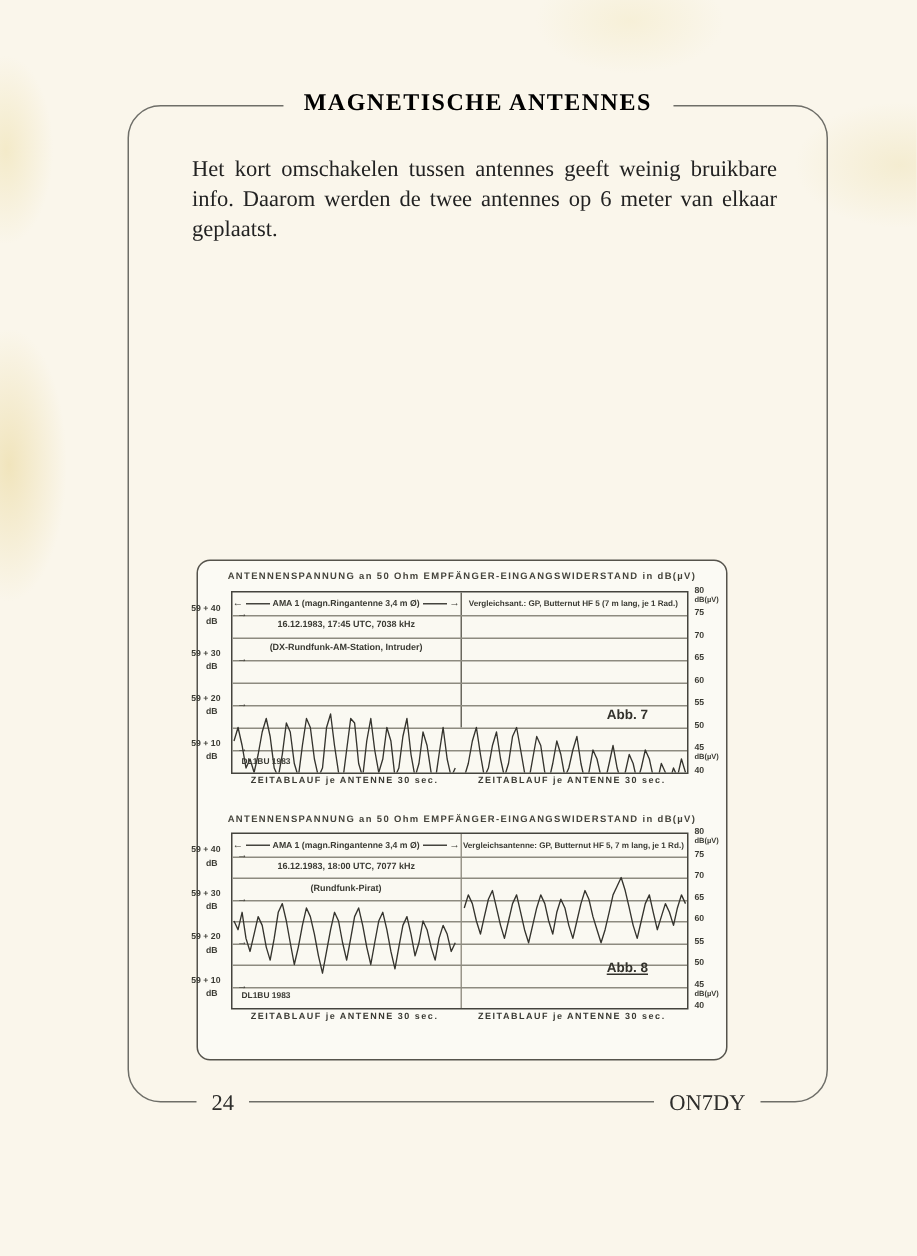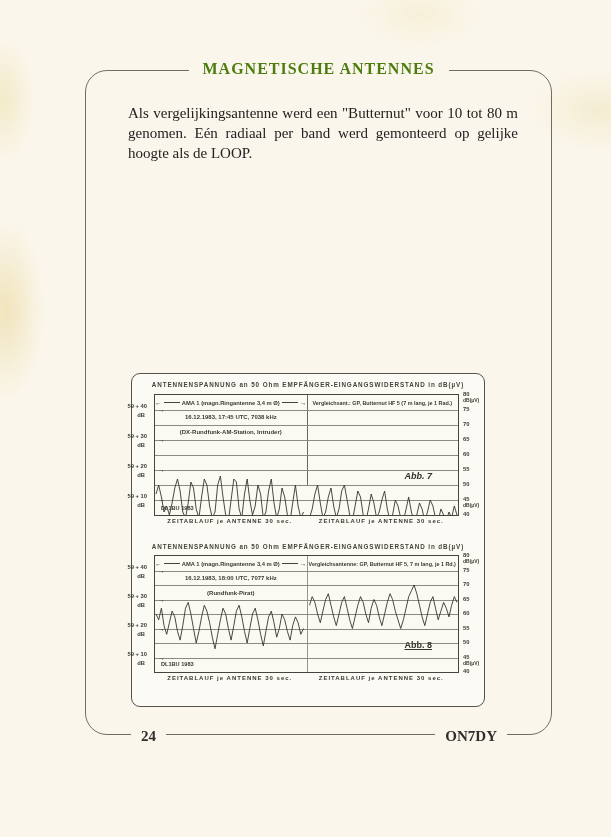--- a/index.html
+++ b/index.html
@@ -14,25 +14,25 @@
       radial-gradient(ellipse 100px 60px at 600px 110px, rgba(236,222,170,.4), transparent 70%);
     color:#222;
   }
   .mainbox{
     position:absolute;left:85px;top:70px;width:465px;height:663px;
     border:1.6px solid #6e6e68;border-radius:22px;
   }
   .pagetitle{
     position:absolute;top:-11px;left:50%;transform:translateX(-50%);
     background:#faf6eb;padding:0 14px;white-space:nowrap;
-    font-weight:bold;font-size:16px;letter-spacing:1px;color:#4d7c0f;
+    font-weight:bold;font-size:16px;letter-spacing:1px;color:#000000;
   }
   .footlabel{
     position:absolute;bottom:-11px;background:#faf6eb;padding:0 10px;
-    font-weight:bold;font-size:15px;color:#2e2e2c;margin-top:28px;
+    font-weight:normal;font-size:15px;color:#2e2e2c;margin-top:28px;
   }
   .foot-num{left:45px;}
   .foot-auth{right:44px;}
   .textcol{position:absolute;left:42px;top:32px;width:390px;}
   .textcol h2{font-size:15px;margin:0 0 14px 0;color:#222;}
   .textcol p{font-size:15px;line-height:20px;margin:0 0 10px 0;text-align:justify;}
   .figure{
     position:absolute;left:45px;top:302px;width:352px;height:332px;
     border:1.2px solid #55534c;border-radius:9px;background:#fbfaf4;
     font-family:"Liberation Sans", sans-serif;color:#3a3a33;
@@ -52,21 +52,21 @@
   .vdivider{position:absolute;left:50%;top:0;width:0;border-left:0.9px solid #6a685e;}
   .hdr-row{position:absolute;top:0;left:0;width:100%;height:15px;display:flex;z-index:3;}
   .hdr-left{width:50%;display:flex;align-items:center;justify-content:center;gap:2px;white-space:nowrap;}
   .hdr-left .lbl{font-size:5.8px;font-weight:bold;}
   .hdr-left .tail{width:16px;border-top:0.9px solid #45443e;}
   .hdr-left .arr{font-size:7px;line-height:15px;}
   .hdr-right{width:50%;display:flex;align-items:center;justify-content:center;font-size:5.4px;font-weight:bold;white-space:nowrap;}
   .info1{position:absolute;top:15px;left:30px;height:15px;line-height:15px;font-size:6px;font-weight:bold;z-index:3;}
   .info2{position:absolute;top:30px;left:0;width:50%;height:14px;line-height:14px;text-align:center;font-size:6px;font-weight:bold;z-index:3;}
   .abb{position:absolute;right:26px;font-size:9px;font-weight:bold;color:#33322c;z-index:3;}
-  .c1 .abb{top:76px;font-style:italic;}
+  .c1 .abb{top:76px;}
   .c2 .abb{top:84px;text-decoration:underline;}
   .credit{position:absolute;left:6px;font-size:5.6px;font-weight:bold;z-index:3;}
   .c1 .credit{bottom:4px;}
   .c2 .credit{bottom:5px;}
   .xlabels{position:absolute;left:22px;width:303px;display:flex;}
   .c1 .xlabels{top:144px;}
   .c2 .xlabels{top:139px;}
   .xlabels span{width:50%;text-align:center;font-size:6px;font-weight:bold;letter-spacing:1px;white-space:nowrap;}
   .rtick{position:absolute;left:calc(100% + 5px);font-size:5.8px;font-weight:bold;white-space:nowrap;}
   .runit{position:absolute;left:calc(100% + 5px);font-size:5px;font-weight:bold;white-space:nowrap;}
@@ -77,21 +77,21 @@
   svg.trace{position:absolute;left:0;top:0;width:100%;height:100%;z-index:2;}
   svg.trace polyline{fill:none;stroke:#35342e;stroke-width:0.9;stroke-linejoin:round;}
 </style>
 </head>
 <body>
 
 <div class="mainbox">
   <div class="pagetitle">MAGNETISCHE ANTENNES</div>
 
   <div class="textcol">
-    <p>Als vergelijkingsantenne werd een "Butternut" voor 10 tot 80 m genomen. Eén radiaal per band werd gemonteerd op gelijke hoogte als de LOOP.</p>
+    <p>Het kort omschakelen tussen antennes geeft weinig bruikbare info. Daarom werden de twee antennes op 6 meter van elkaar geplaatst.</p>
   </div>
 
   <div class="figure">
 
     <div class="chart c1">
       <div class="chart-title">ANTENNENSPANNUNG an 50 Ohm EMPFÄNGER-EINGANGSWIDERSTAND in dB(µV)</div>
       <div class="plot" style="top:20px;height:120px;">
         <div class="hdr-row">
           <div class="hdr-left">
             <span class="arr">←</span>

